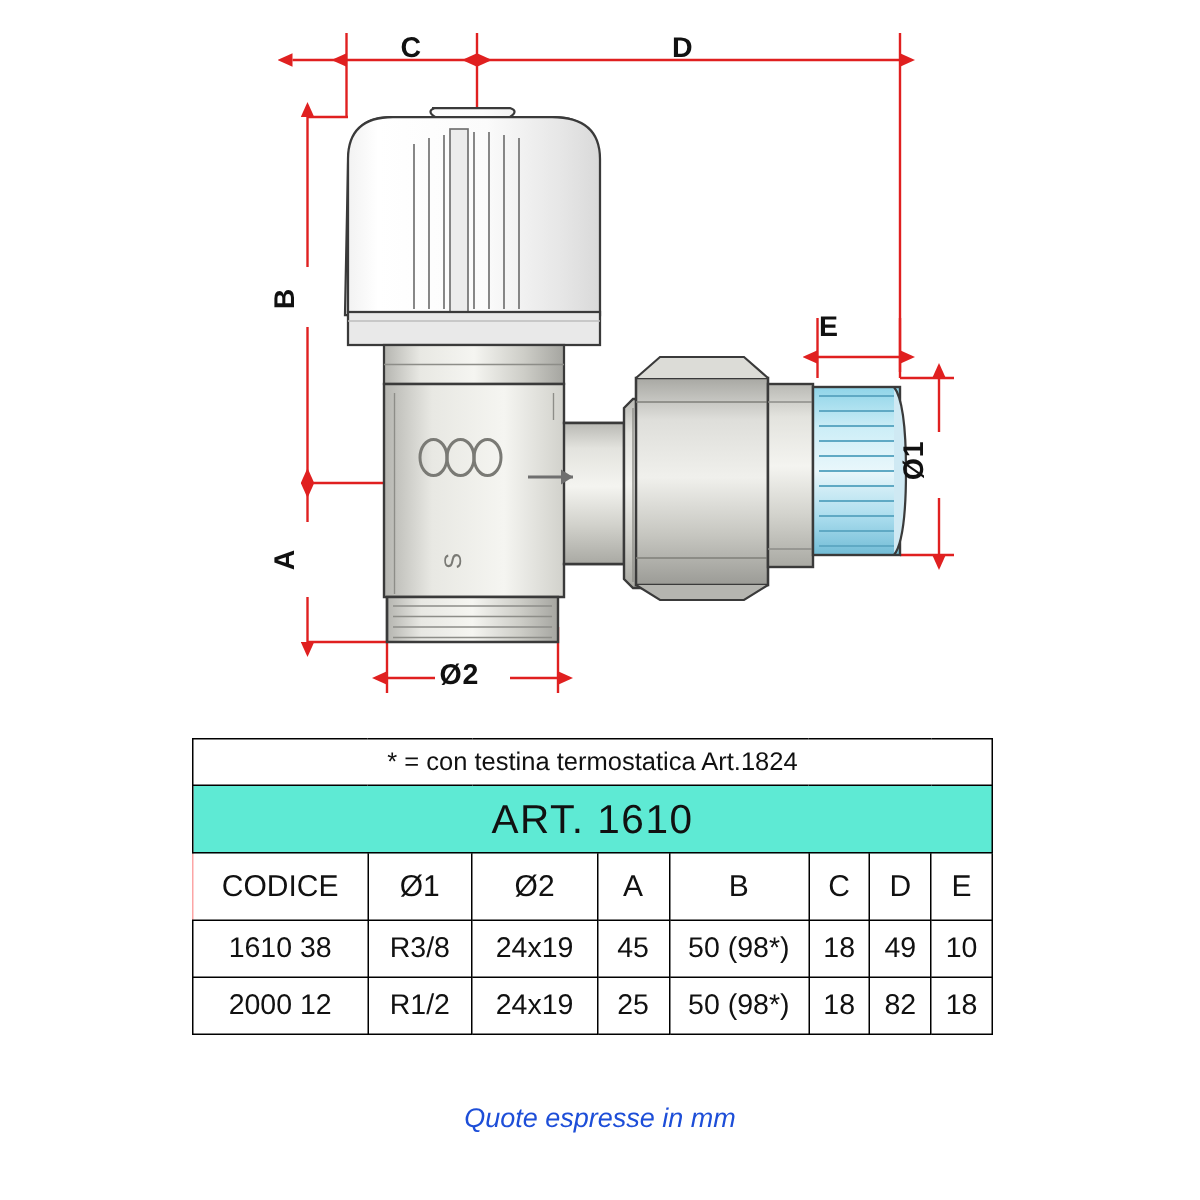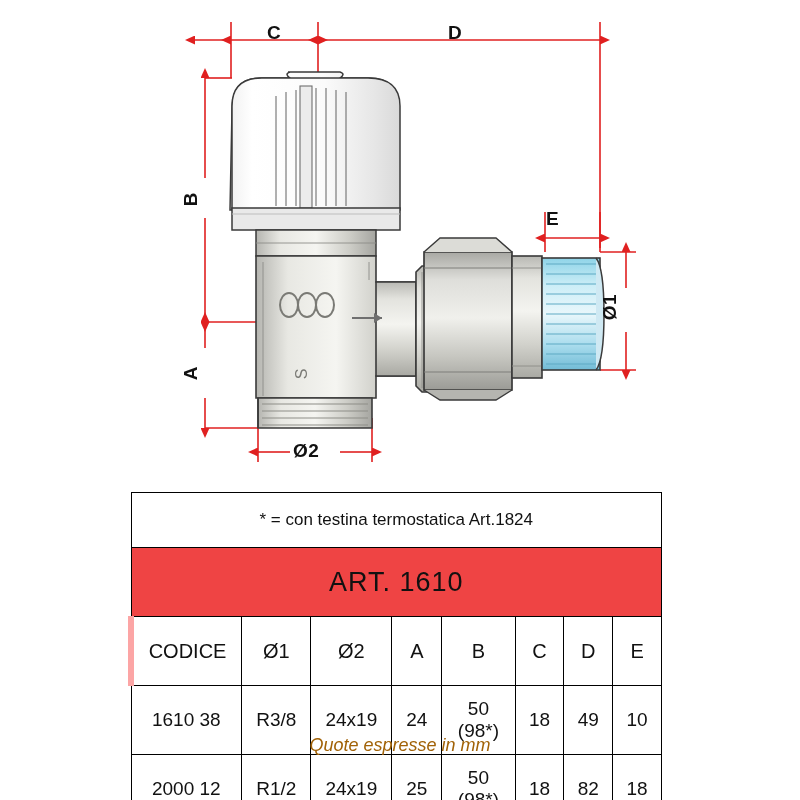--- a/index.html
+++ b/index.html
@@ -50,69 +50,69 @@
     top: 492px;
     width: 534px;
   }
   table.spec {
     border-collapse: collapse;
     width: 100%;
     font-family: "Liberation Sans", sans-serif;
   }
   table.spec td, table.spec th {
     border: 1px solid #000;
-    padding: 12px;
+    padding: 0;
     text-align: center;
     font-weight: normal;
     color: #111;
   }
   .note-row td {
     text-align: left;
     padding: 7px 0 7px 10px;
     font-size: 17px;
     background: #ffffff;
     height: 30px;
   }
   .art-row td {
-    background: #ef4444;
+    background: #5eead4;
     font-size: 27px;
     font-weight: bold;
     letter-spacing: 1px;
     height: 44px;
     padding: 2px 0 6px 0;
   }
   .head-row td {
     background: #ffffff;
     font-size: 20px;
     height: 44px;
     border-top: none;
     border-left: none;
     border-right: none;
     border-bottom: 1px solid #000;
   }
   .head-row td.first {
-    border-left: 6px solid #fca5a5;
+    border-left: 1px solid #fca5a5;
   }
   .head-row td.last {
     border-right: 1px solid #000;
   }
   .data-row td {
     font-size: 19px;
     height: 37px;
     margin-top: 32px;
   }
   .caption {
     position: absolute;
     left: 0;
     top: 735px;
     width: 800px;
     text-align: center;
     font-style: italic;
     font-size: 18px;
-    color: #a16207;
+    color: #1d4ed8;
     font-family: "Liberation Sans", sans-serif;
   }
 </style>
 </head>
 <body>
 
 <div id="sheet">
 
   <div class="drawing">
     <svg width="800" height="490" viewBox="0 0 800 490" xmlns="http://www.w3.org/2000/svg">
@@ -307,21 +307,21 @@
           <td style="width:50px;">A</td>
           <td style="width:98px;">B</td>
           <td style="width:42px;">C</td>
           <td style="width:42px;">D</td>
           <td class="last" style="width:42px;">E</td>
         </tr>
         <tr class="data-row">
           <td>1610 38</td>
           <td>R3/8</td>
           <td>24x19</td>
-          <td>24</td>
+          <td>45</td>
           <td>50 (98*)</td>
           <td>18</td>
           <td>49</td>
           <td>10</td>
         </tr>
         <tr class="data-row">
           <td>2000 12</td>
           <td>R1/2</td>
           <td>24x19</td>
           <td>25</td>

